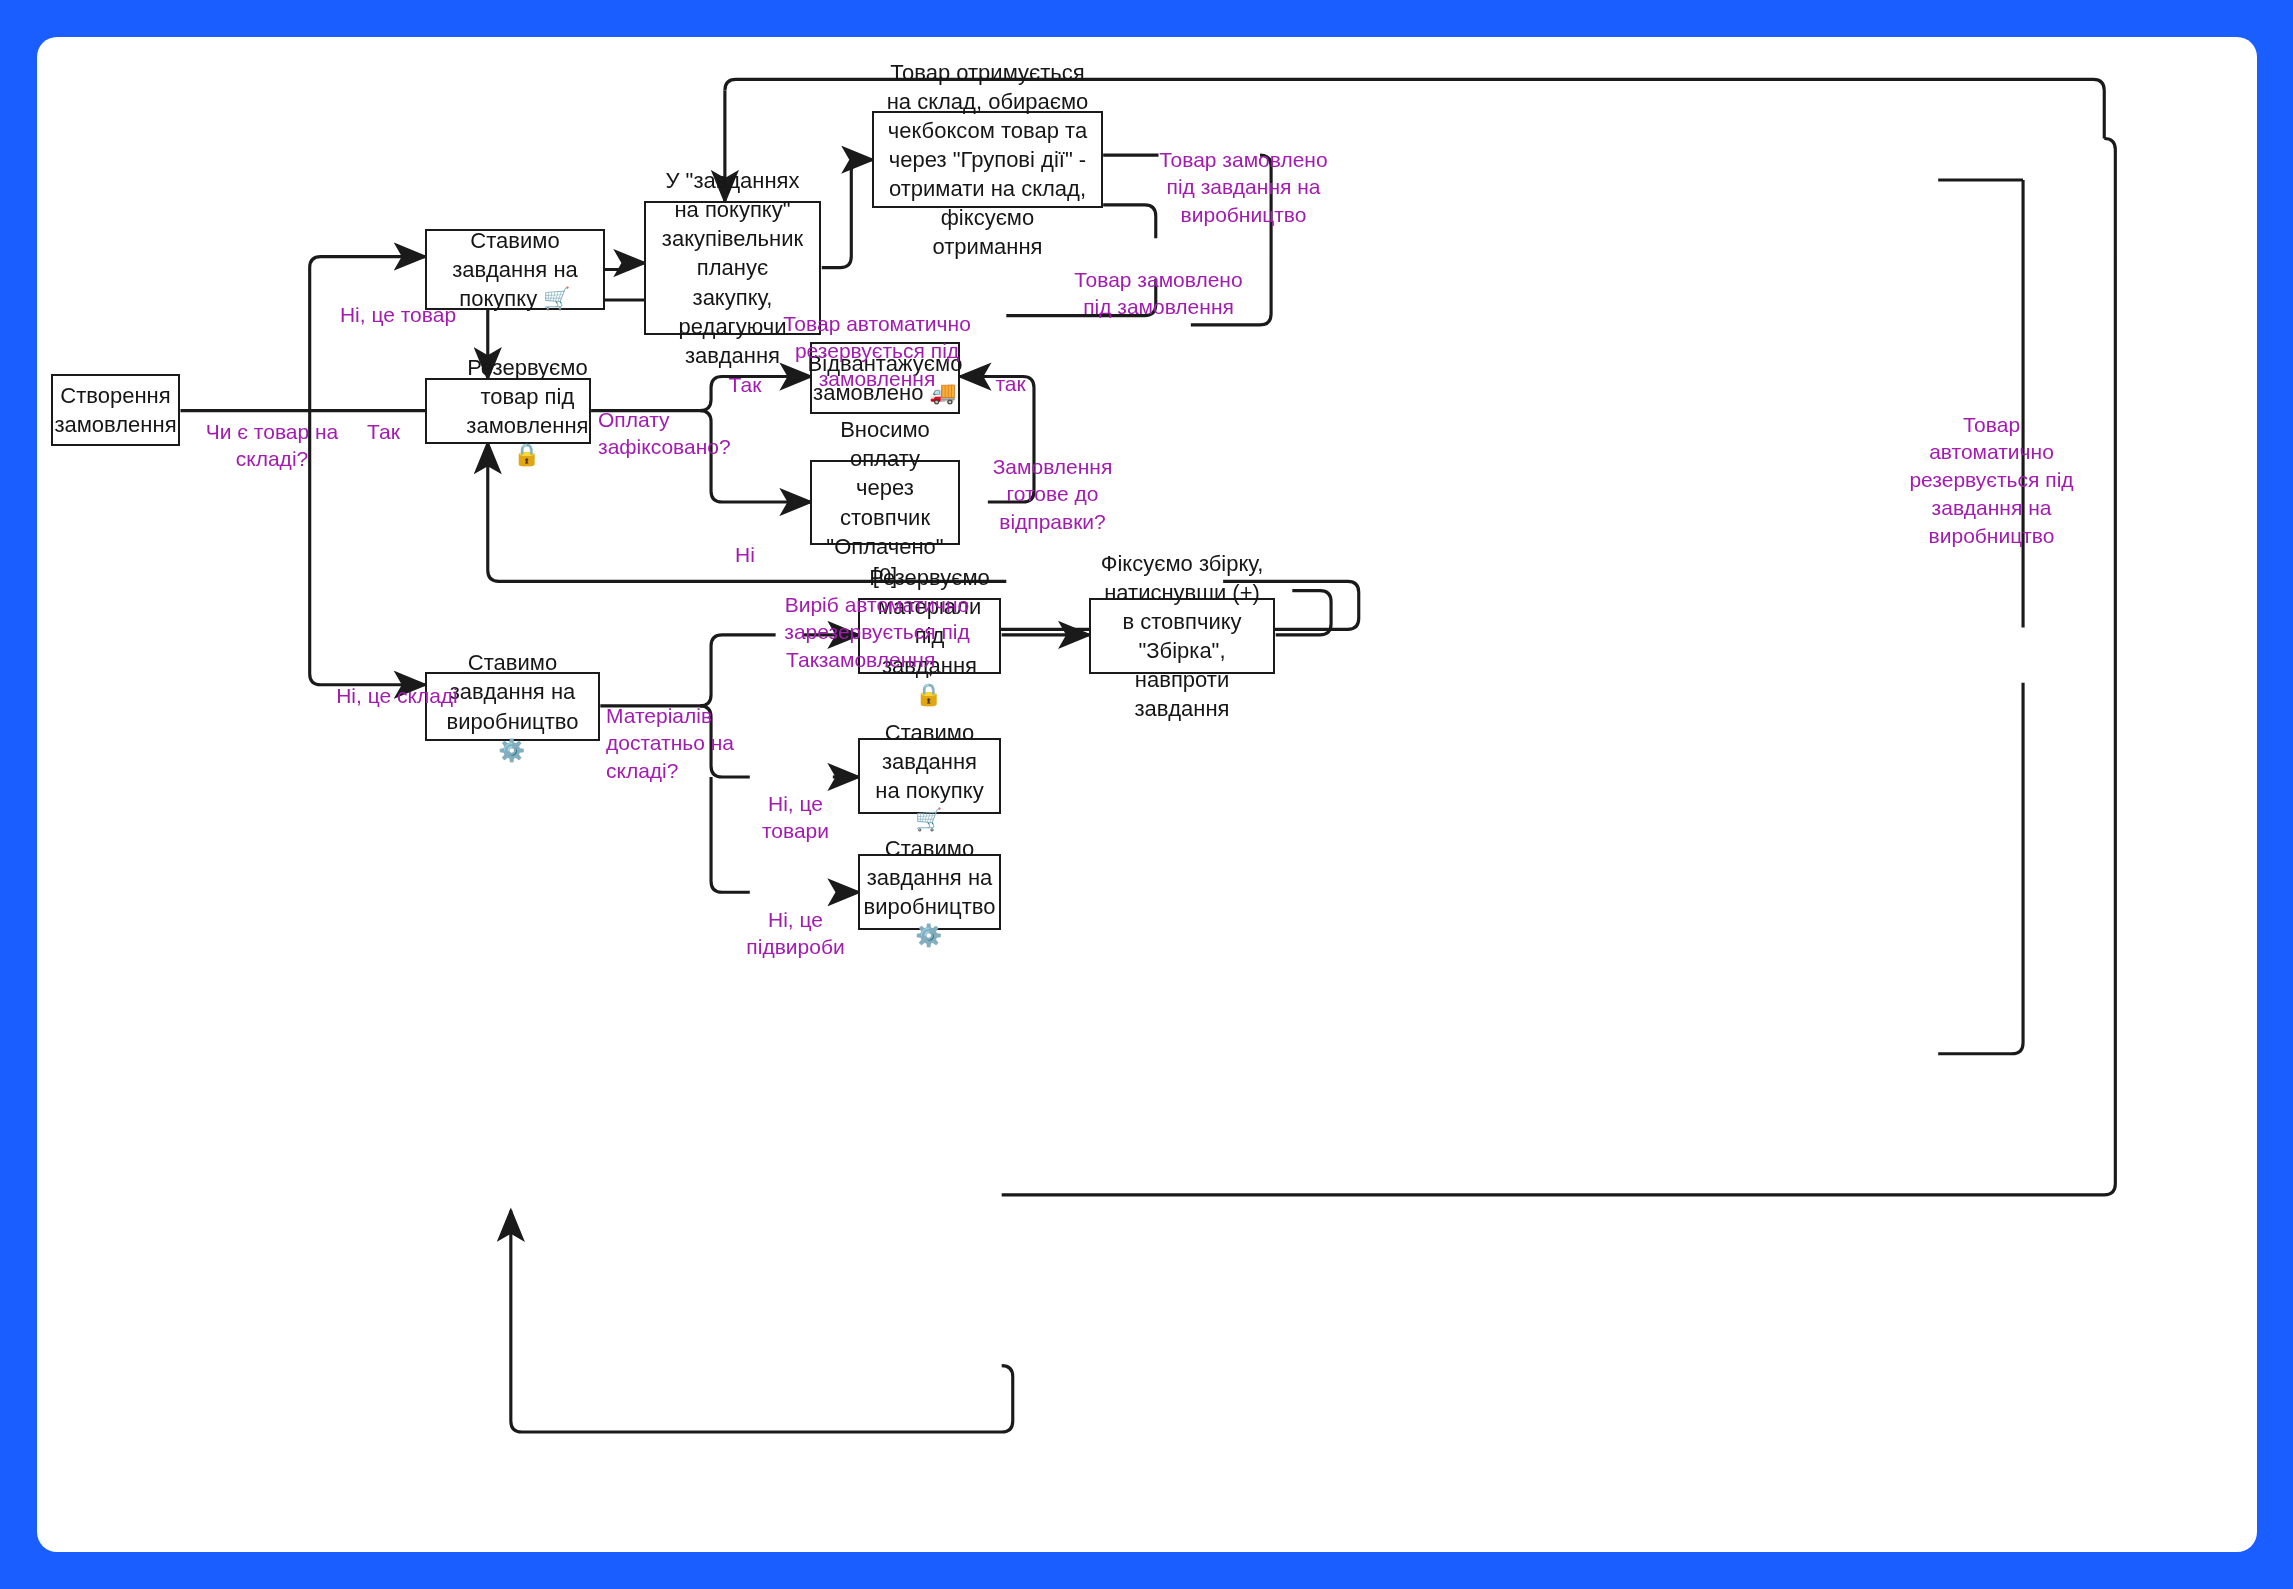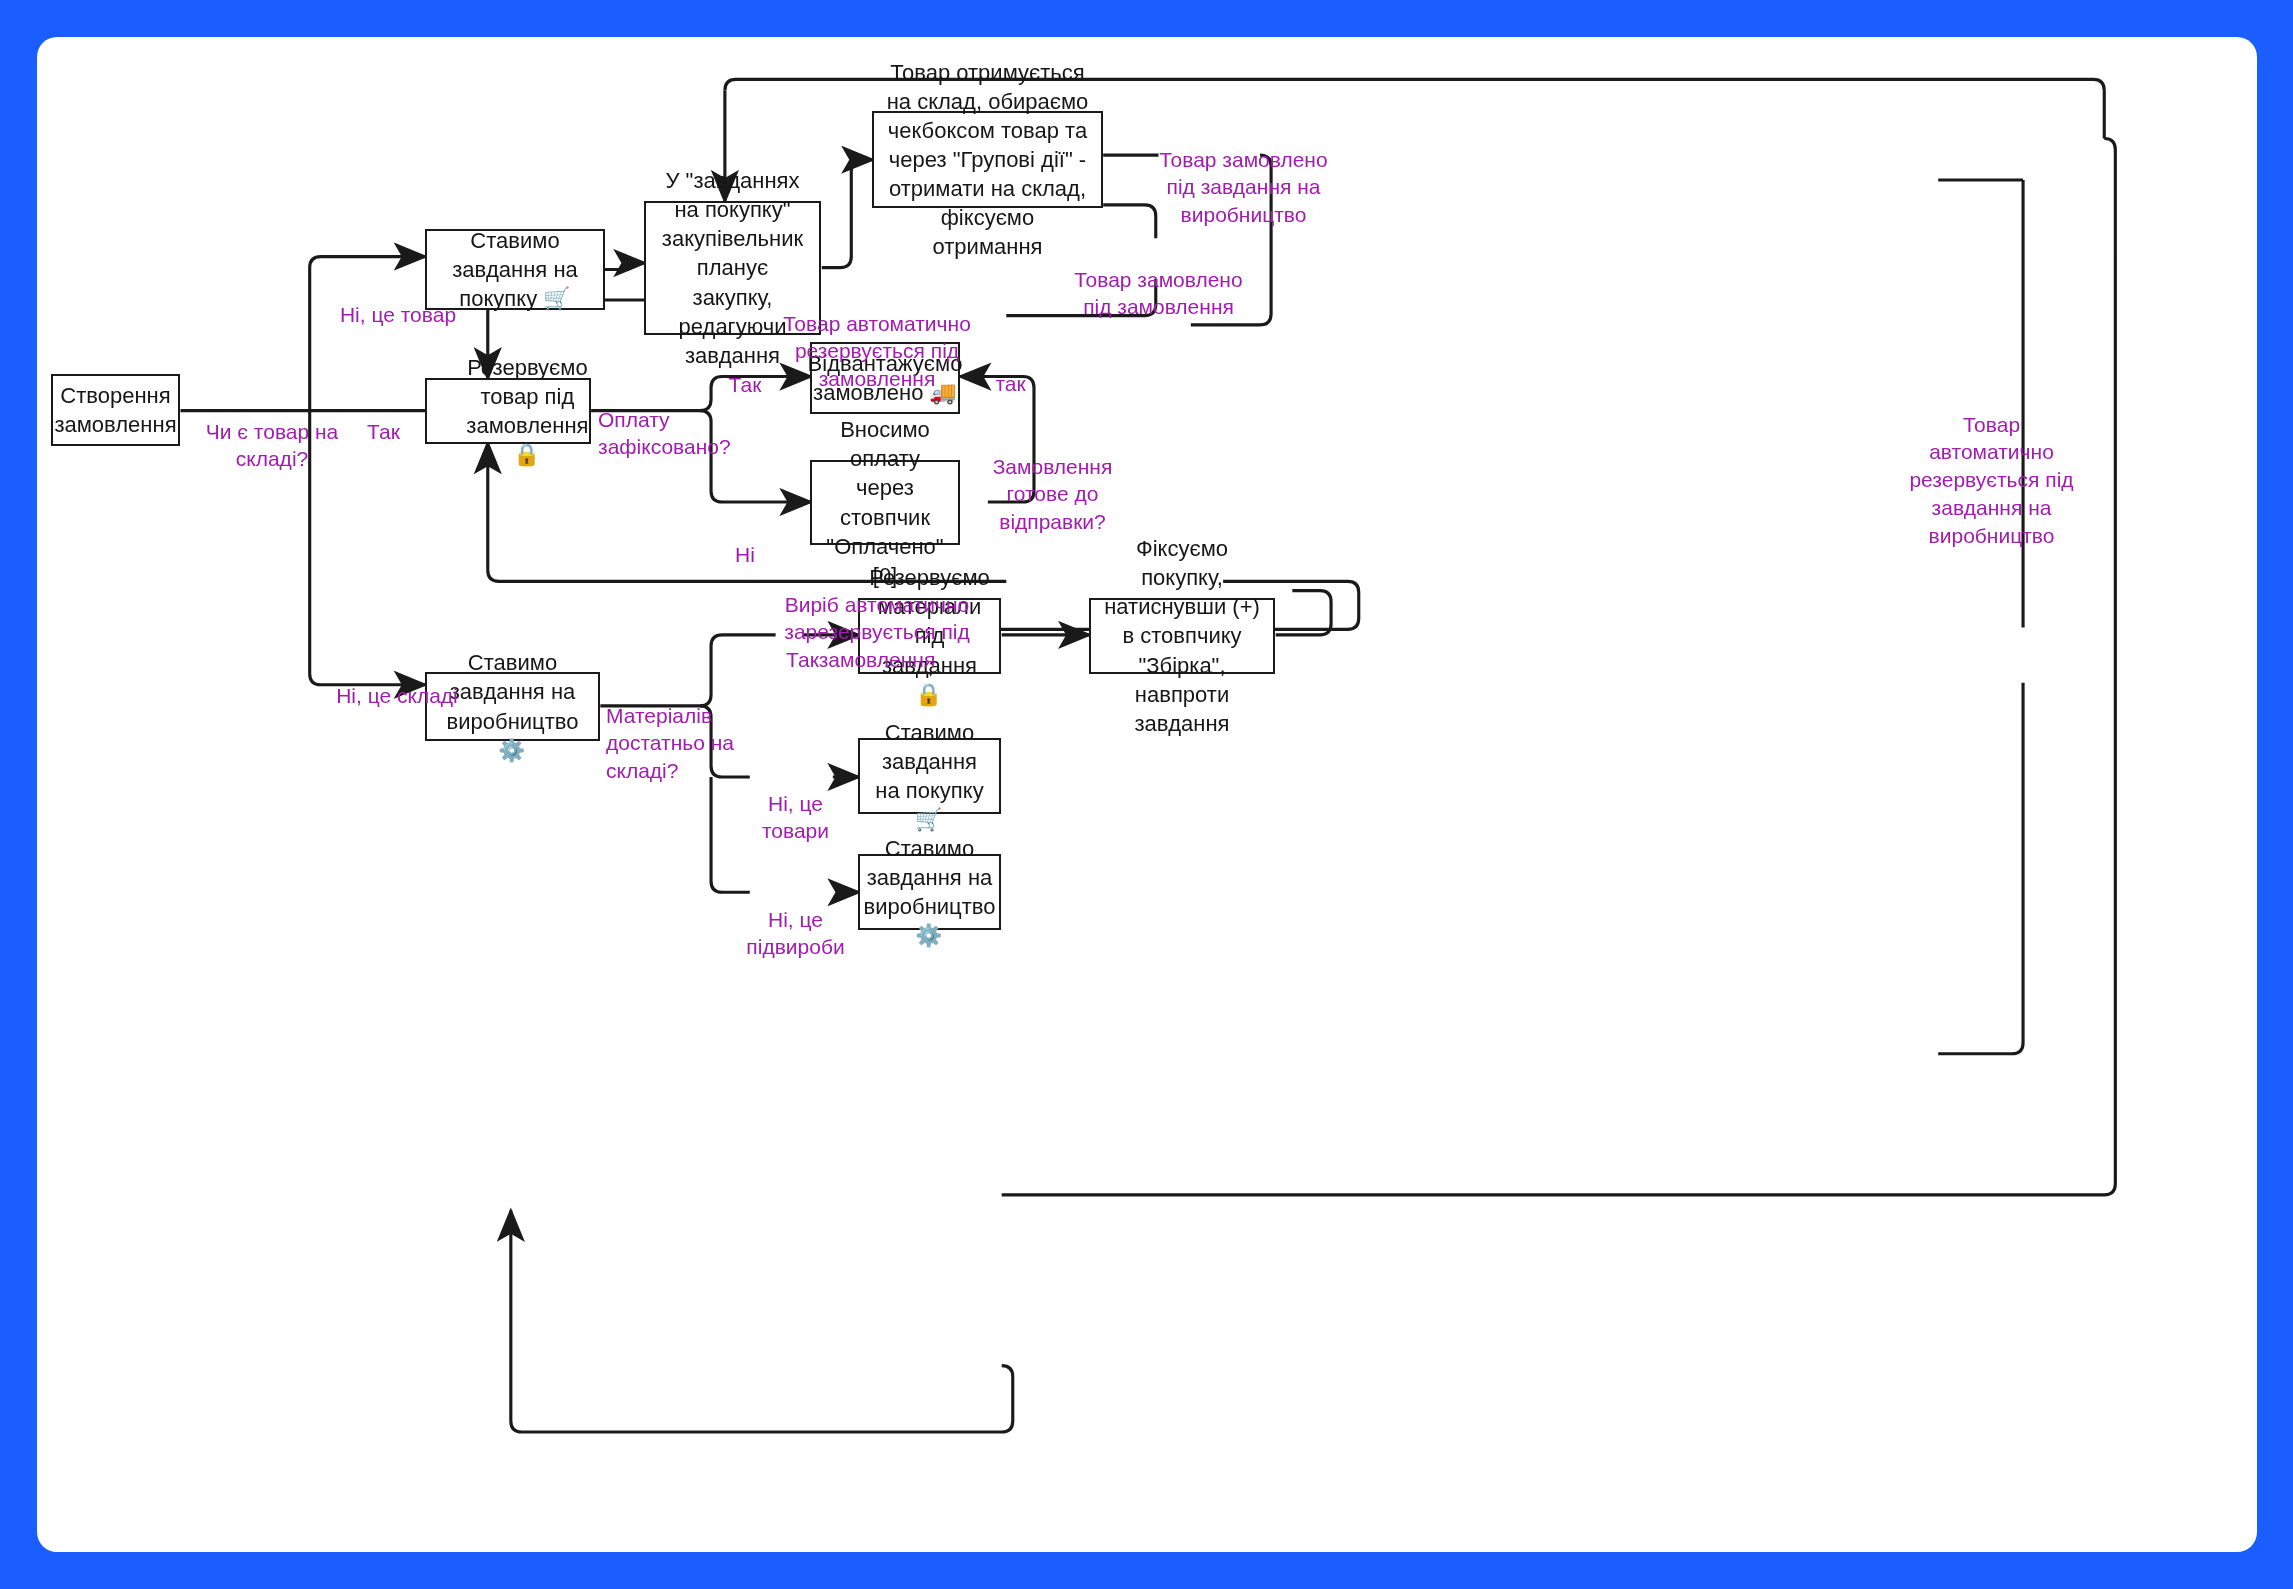--- a/index.html
+++ b/index.html
@@ -117,21 +117,21 @@
 
     <div class="node" style="left:388px;top:635px;width:175px;height:69px;">
       <span>Ставимо завдання на виробництво ⚙️</span>
     </div>
 
     <div class="node" style="left:821px;top:561px;width:143px;height:76px;">
       <span>Резервуємо матеріали під завдання 🔒</span>
     </div>
 
     <div class="node" style="left:1052px;top:561px;width:186px;height:76px;">
-      <span>Фіксуємо покупку, натиснувши (+) в стовпчику "Збірка", навпроти завдання</span>
+      <span>Фіксуємо збірку, натиснувши (+) в стовпчику "Збірка", навпроти завдання</span>
     </div>
 
     <div class="node" style="left:821px;top:701px;width:143px;height:76px;">
       <span>Ставимо завдання на покупку 🛒</span>
     </div>
 
     <div class="node" style="left:821px;top:817px;width:143px;height:76px;">
       <span>Ставимо завдання на виробництво ⚙️</span>
     </div>
 

